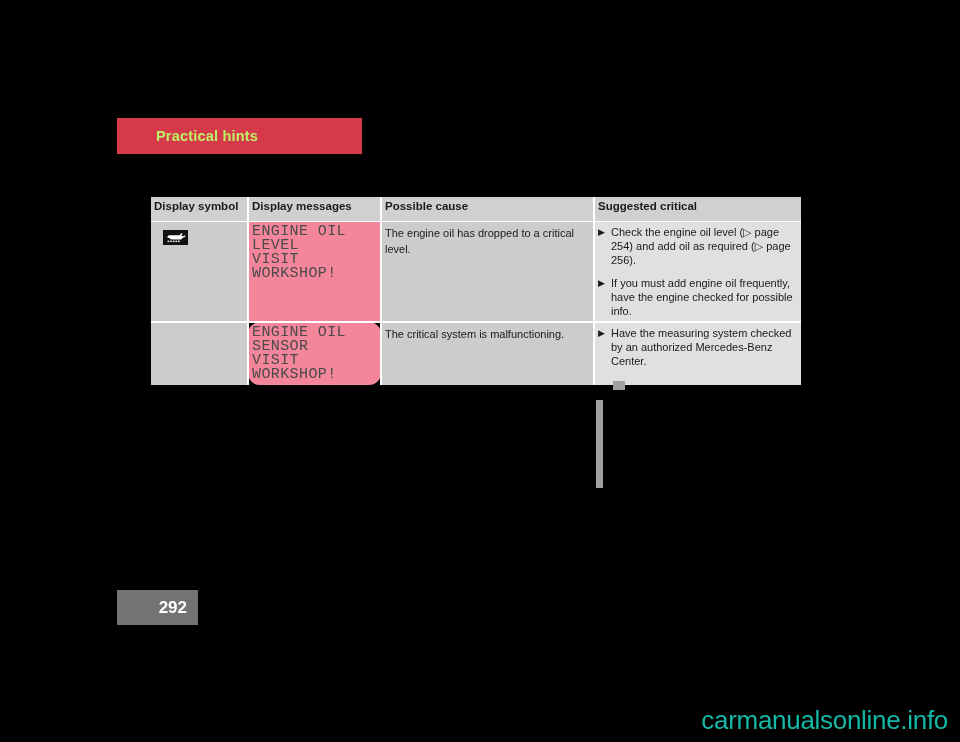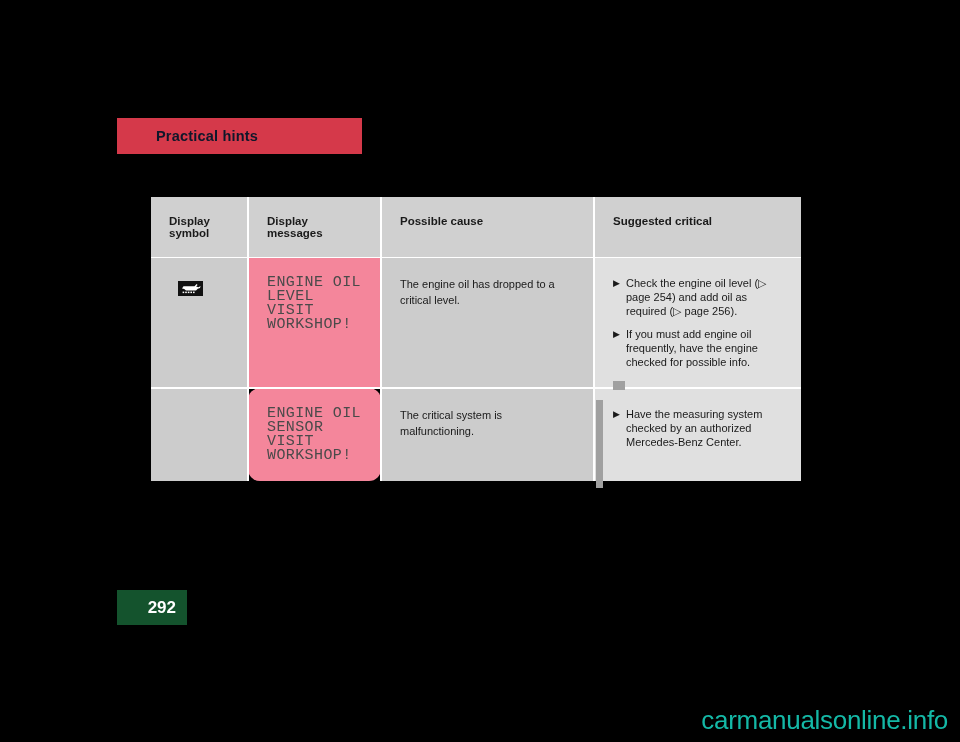--- a/index.html
+++ b/index.html
@@ -23,37 +23,37 @@
     width: 245px;
     height: 36px;
     background: #d5394a;
   }
   .chapter-banner-label {
     position: absolute;
     left: 39px;
     top: 10px;
     font-size: 14.5px;
     font-weight: bold;
-    color: #0f172a;
+    color: #bef264;
     letter-spacing: 0.2px;
     white-space: nowrap;
   }
 
   
   .msg-table {
     position: absolute;
     left: 151px;
     top: 197px;
     width: 650px;
     border-collapse: collapse;
     table-layout: fixed;
   }
   .msg-table td, .msg-table th {
     vertical-align: top;
-    padding: 18px;
+    padding: 3px;
     margin: 4px;
   }
 
   .th-cell {
     background: #d0d0d0;
     font-size: 11.5px;
     font-weight: bold;
     color: #1a1a1a;
     text-align: left;
     height: 18px;
@@ -144,23 +144,23 @@
     width: 12px;
     height: 9px;
     background: #a0a0a0;
   }
 
   
   .page-number-box {
     position: absolute;
     left: 117px;
     top: 590px;
-    width: 70px;
+    width: 81px;
     height: 35px;
-    background: #14532d;
+    background: #737373;
   }
   .page-number-label {
     position: absolute;
     right: 11px;
     top: 8px;
     font-size: 17px;
     font-weight: bold;
     color: #ffffff;
   }
 

